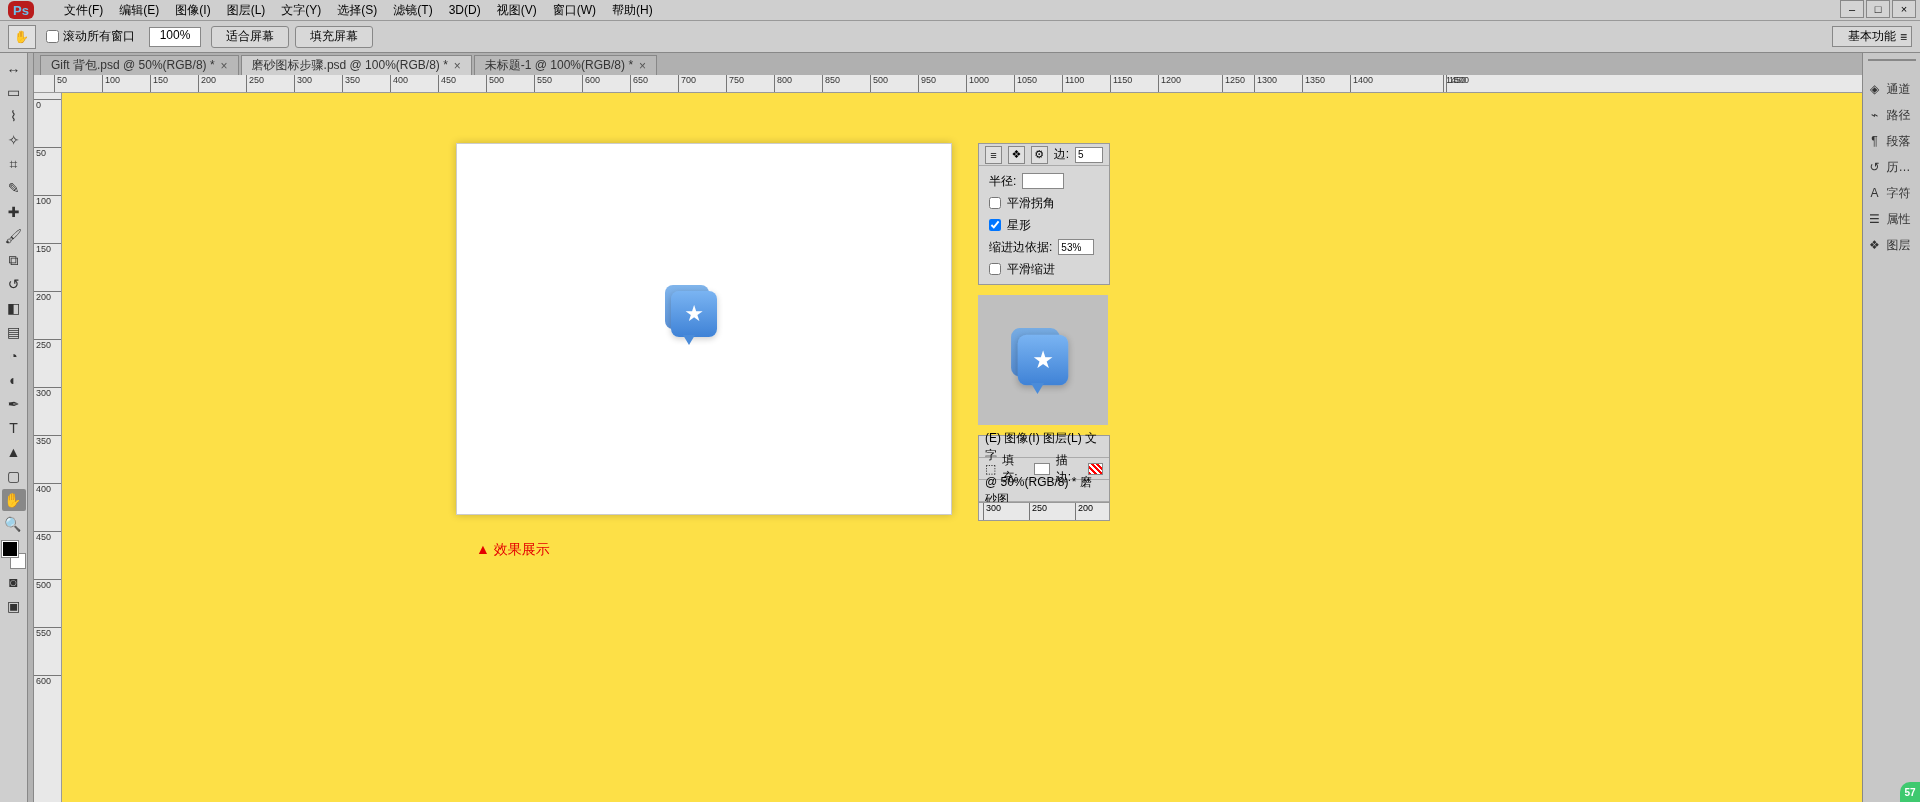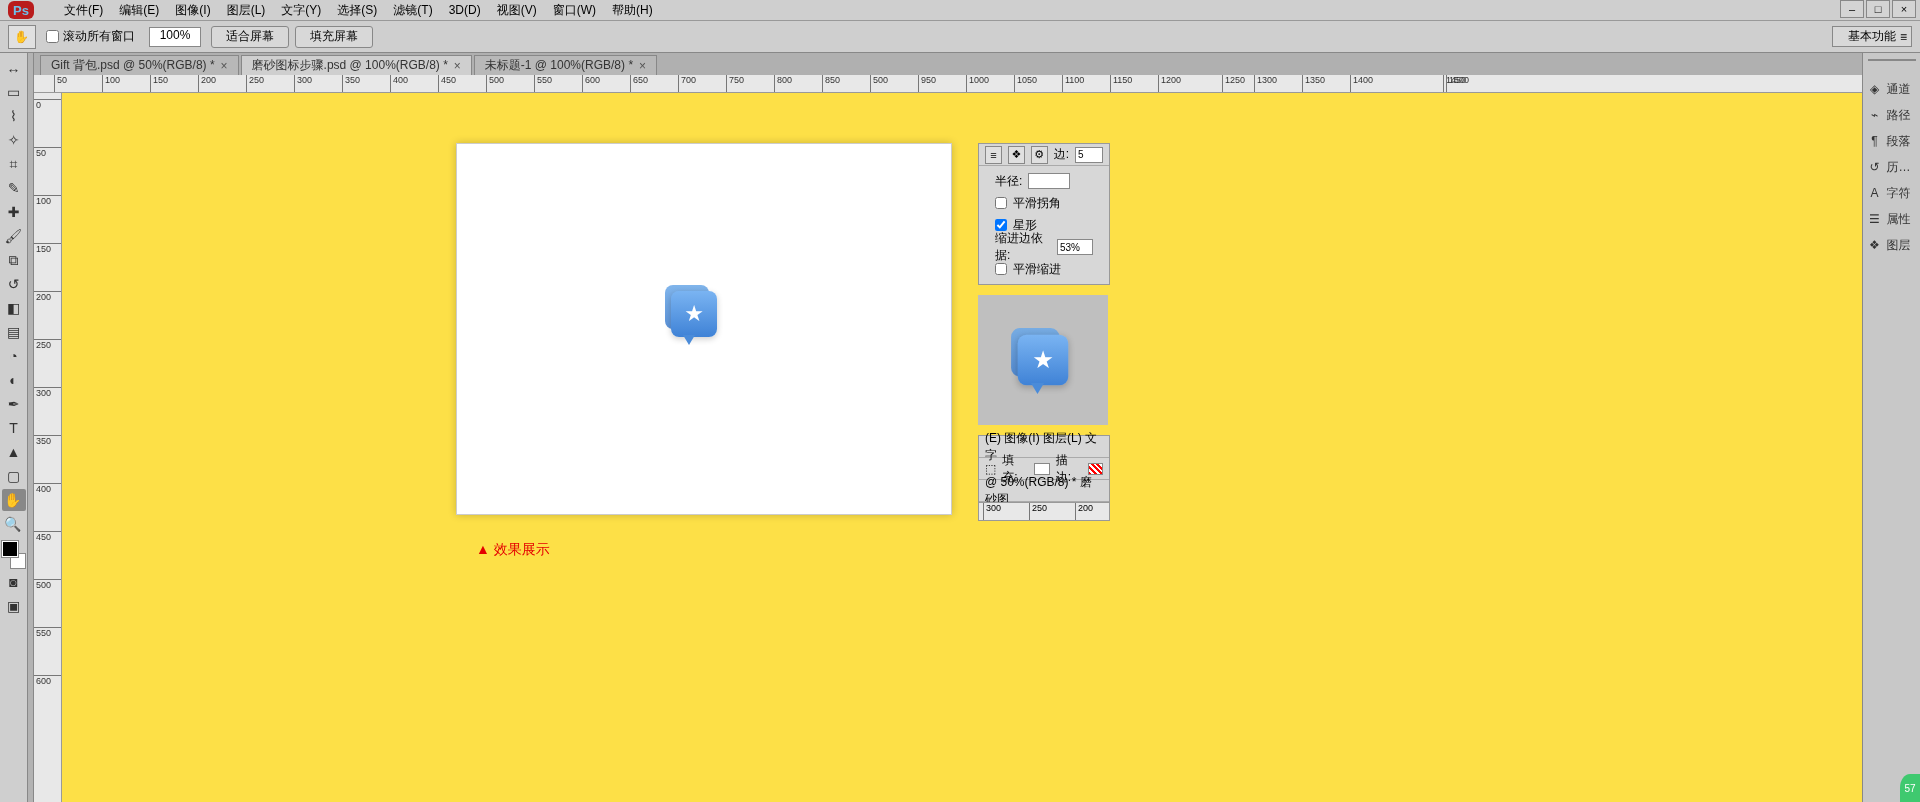--- a/index.html
+++ b/index.html
@@ -60,36 +60,36 @@
 .result-label { margin-top: 26px; margin-left: 20px; color: #e40000; font-size: 14px; font-weight: 500; display: flex; align-items: center; gap: 6px; }
 
 
 .right-col { width: 490px; display: flex; flex-direction: column; }
 .panel { background: #d7d7d7; border: 1px solid #999; margin-bottom: 10px; }
 .panel-row { display: flex; align-items: center; height: 22px; padding: 0 6px; gap: 6px; font-size: 11px; }
 .panel-row.border-b { border-bottom: 1px solid #aaa; }
 .mini-icon { width: 20px; height: 18px; border: 1px solid #888; background: #e0e0e0; display: flex; align-items: center; justify-content: center; font-size: 11px; }
 .field { width: 42px; height: 16px; border: 1px solid #888; background: #fff; font-size: 10px; padding: 0 2px; }
 .chk { width: 12px; height: 12px; }
-.panel .body { padding: 4px 10px; }
+.panel .body { padding: 4px 4px; }
 .thumb { width: 130px; height: 130px; background: #bfbfbf; display: flex; align-items: center; justify-content: center; position: relative; }
 .thumb .bubble-icon { position: static; transform: scale(1.1); }
 .mini-ruler { height: 18px; background: #e8e8e8; border-top: 1px solid #999; position: relative; overflow: hidden; }
 .mini-ruler .tick { position: absolute; top: 0; height: 100%; border-left: 1px solid #777; font-size: 9px; padding-left: 2px; }
 .instruction { color: #e40000; font-size: 13px; line-height: 22px; margin-top: 22px; }
 .hex-icon { display: inline-block; width: 18px; height: 16px; background: #d0d0d0; border: 1px solid #888; vertical-align: middle; text-align: center; font-size: 10px; line-height: 14px; }
 
 
 .right-dock { width: 58px; background: #c8c8c8; border-left: 1px solid #888; display: flex; flex-direction: column; align-items: center; padding-top: 6px; gap: 6px; }
 .dock-item { width: 50px; height: 20px; display: flex; align-items: center; gap: 4px; font-size: 11px; color: #333; }
 .dock-item .ico { width: 16px; height: 16px; display: flex; align-items: center; justify-content: center; }
 .dock-handle { width: 48px; height: 10px; border-top: 2px solid #888; margin-bottom: 4px; }
 
 
-.badge { position: absolute; right: 0; bottom: 0; width: 20px; height: 28px; background: #3fc96f; border-radius: 50% 0 0 0; color: #fff; font-size: 10px; display: flex; align-items: center; justify-content: center; }
+.badge { position: absolute; right: 0; bottom: 0; width: 20px; height: 20px; background: #3fc96f; border-radius: 50% 0 0 0; color: #fff; font-size: 10px; display: flex; align-items: center; justify-content: center; font-weight: bold; }
 </style>
 </head>
 <body>
 
 <div class="app">
 
   <div class="menubar">
     <div class="ps-logo">Ps</div>
     <div class="menu-item">文件(F)</div>
     <div class="menu-item">编辑(E)</div>

